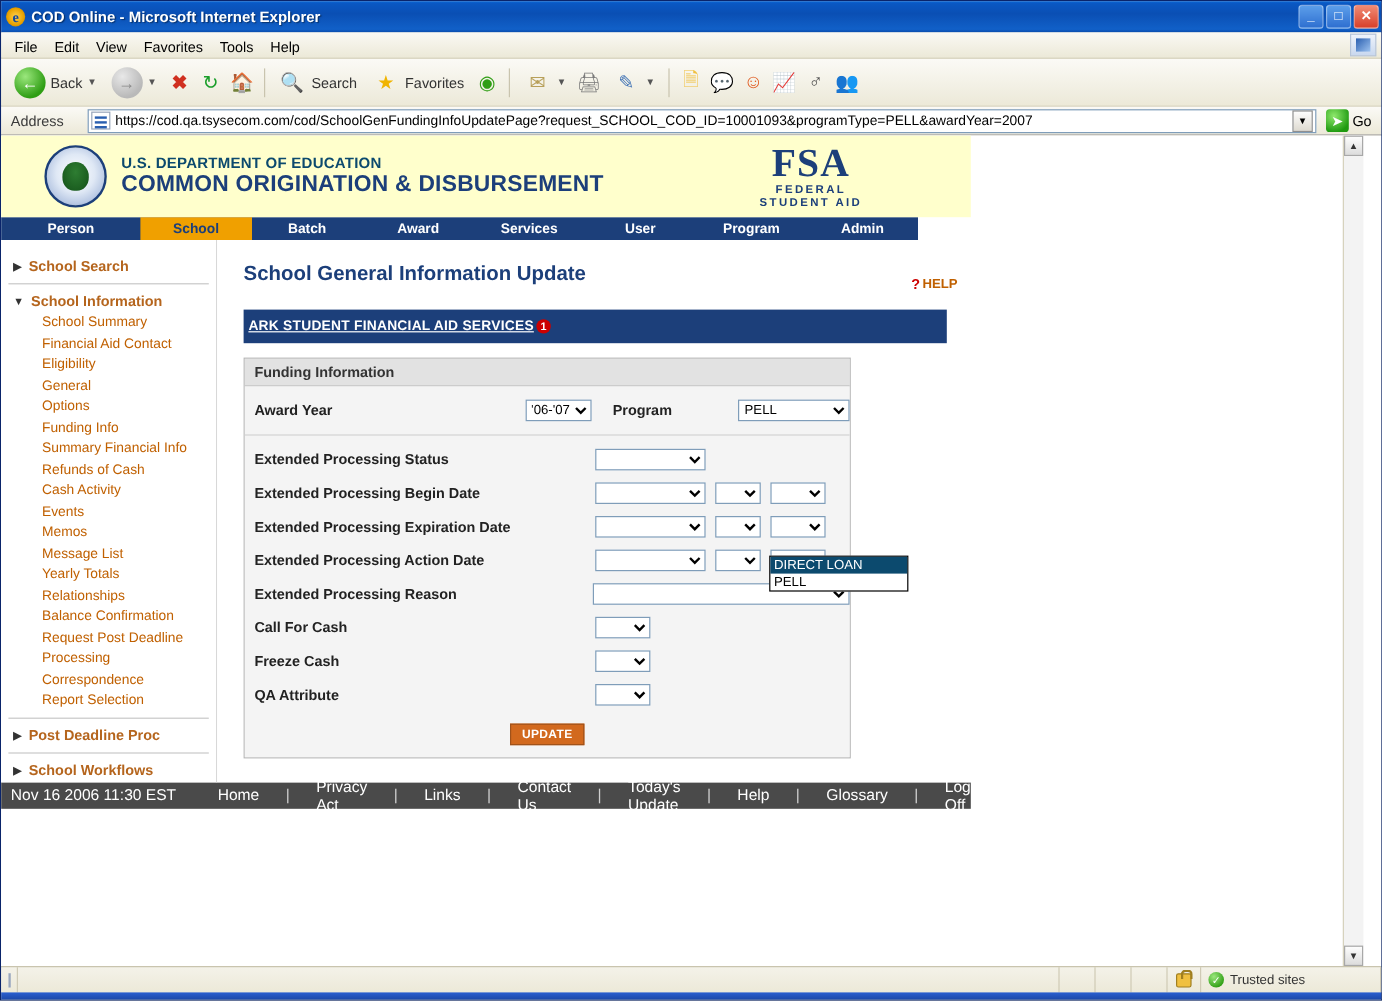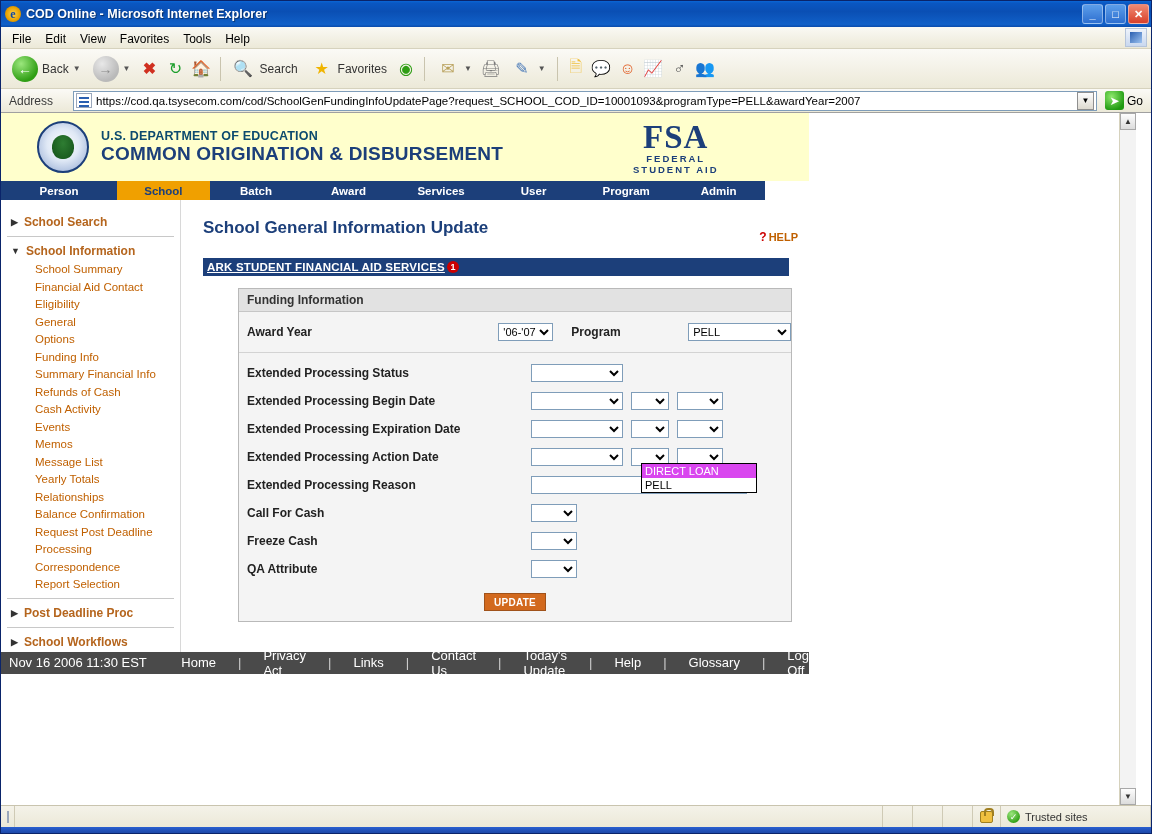--- a/index.html
+++ b/index.html
@@ -225,40 +225,39 @@
   }
   .page-title { font-size: 17px; color: #1c3f7a; font-weight: bold; margin: 8px 0 0 0;}
   .help-link {
     position: absolute; right: 338px; top: 117px;
     font-size: 11px; font-weight: bold; color: #c06000;
     display: flex; align-items: center; gap: 2px;
   }
   .help-q { color: #c00; font-weight: bold; font-size: 12px; }
 
   .school-banner {
-    margin-top: 20px; width: 586px; height: 18px;
+    margin-top: 20px; width: 586px; height: 28px;
     background: #1c3f7a; color: #fff;
     display: flex; align-items: center; padding-left: 4px;
   }
   .school-banner a {
     color: #fff; font-size: 11.5px; font-weight: bold;
     text-decoration: underline; letter-spacing: .2px;
   }
   .badge-i {
     display: inline-flex; align-items: center; justify-content: center;
     width: 12px; height: 12px; border-radius: 50%;
     background: #c00; color: #fff; font-size: 9px; font-weight: bold;
     margin-left: 2px;
   }
 
   .panel {
-    margin-top: 12px; width: 554px;
+    margin-top: 12px; width: 506px;
     border: 1px solid #b9b9b9;
     background: #f4f4f4;
-    margin-left: 35px;
   }
   .panel-head {
     background: #e2e2e2; border-bottom: 1px solid #c6c6c6;
     font-size: 12px; font-weight: bold; color: #333;
     padding: 4px 0 4px 8px;
   }
   .panel-body { padding: 6px 0 10px 0; background: #f4f4f4; }
 
   .row { display: flex; align-items: center; min-height: 28px; }
   .row .lbl {
@@ -285,21 +284,21 @@
   .dd-open {
     position: absolute;
     left: 640px; top: 350px;
     width: 116px;
     border: 1px solid #000;
     background: #fff;
     z-index: 30;
     font-size: 11px;
   }
   .dd-open .opt { padding: 1px 3px; }
-  .dd-open .opt.sel { background: #d946ef; color: #fff; }
+  .dd-open .opt.sel { background: #0c4a6e; color: #fff; }
 
   .update-btn {
     margin: 10px auto 0 auto;
     width: 62px; height: 18px;
     background: #d2691e;
     color: #fff; font-size: 10px; font-weight: bold;
     display: flex; align-items: center; justify-content: center;
     letter-spacing: .3px;
     border: 1px solid #a0521a;
   }

